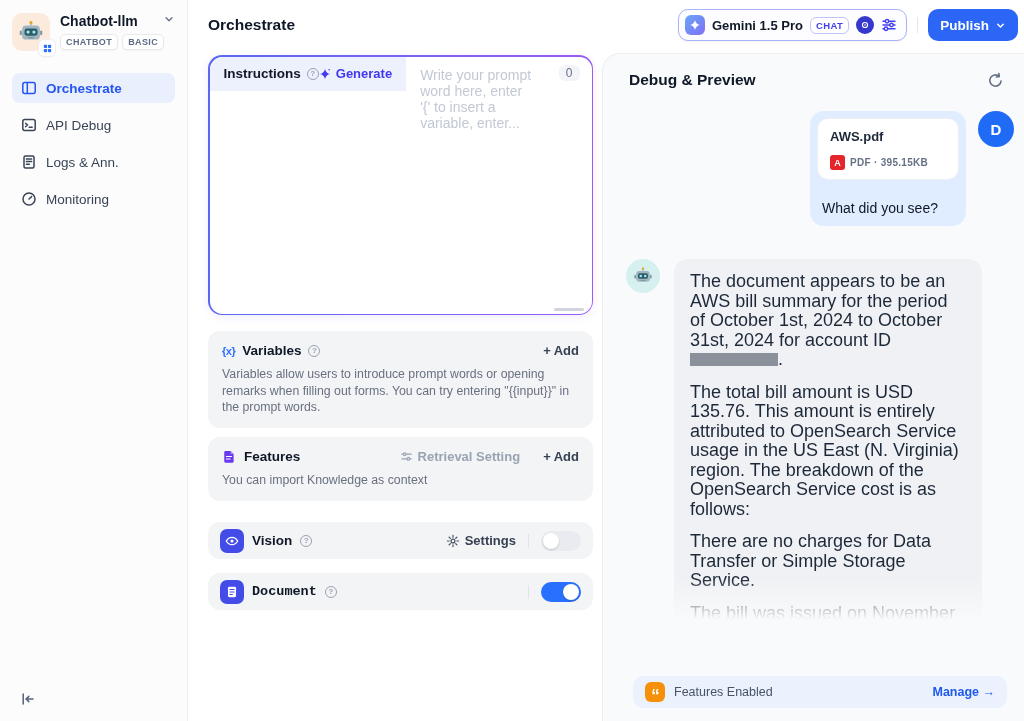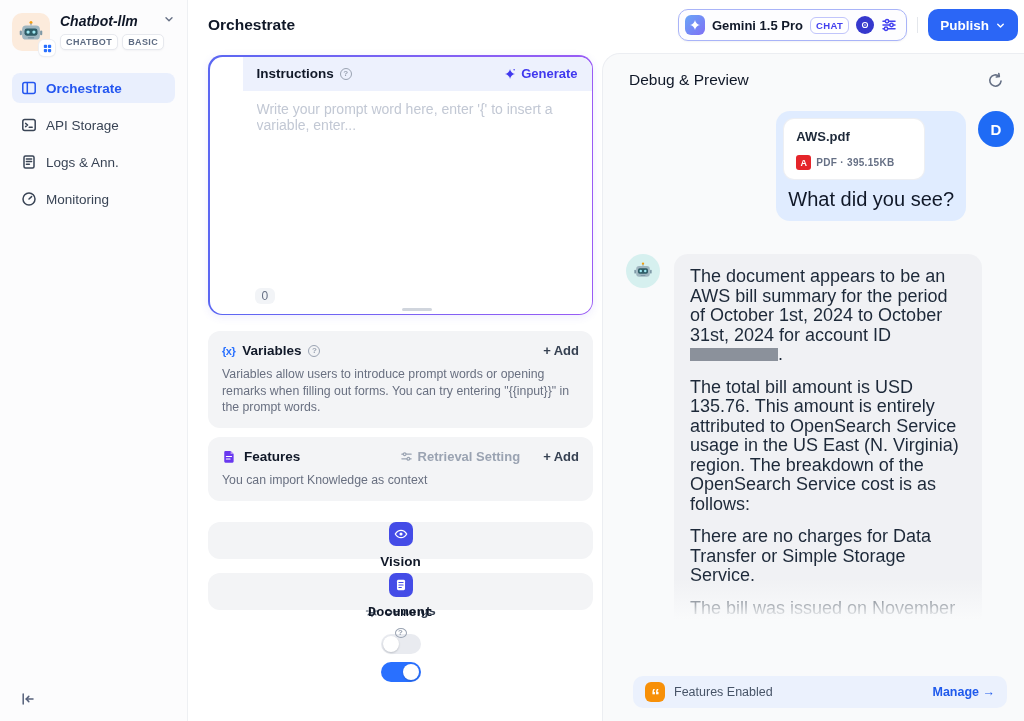--- a/index.html
+++ b/index.html
@@ -6,21 +6,21 @@
   html,body { width:1024px; height:721px; }
   body { position:relative; background:#fff; font-family:"Liberation Sans", sans-serif; color:#101828; overflow:hidden; }
   svg { display:block; }
 
   
   .sidebar { position:absolute; left:0; top:0; bottom:0; width:188px; background:#fcfcfd; border-right:1px solid #eef0f3; }
   .app-head { display:flex; padding:13px 12px 0 12px; }
   .app-icon { position:relative; width:38px; height:38px; border-radius:10px; background:#fcebdc; display:flex; align-items:center; justify-content:center; flex-shrink:0; }
   .app-icon-badge { position:absolute; right:-5px; bottom:-5px; width:16px; height:16px; background:#fff; border-radius:5px; box-shadow:0 0 0 1px #eceef2, 0 1px 2px rgba(16,24,40,.08); display:flex; align-items:center; justify-content:center; }
   .app-meta { margin-left:10px; flex:1; }
-  .app-title-row { display:flex; justify-content:space-between;font-style:italic; }
+  .app-title-row { display:flex; justify-content:space-between; }
   .app-title { font-size:14px; font-weight:700; color:#101828; }
   .app-badges { display:flex; gap:4px; margin-top:5px; }
   .badge { font-size:9px; font-weight:700; letter-spacing:.4px; color:#5d6b82; background:#fff; border:1px solid #e7e9ee; border-radius:5px; padding:2px 5px; box-shadow:0 1px 2px rgba(16,24,40,.04); }
   .nav { margin-top:22px; padding:0 12px; display:flex; flex-direction:column; gap:7px; }
   .nav-item { height:30px; display:flex; align-items:center; gap:9px; padding:0 9px; border-radius:8px; font-size:13.5px; font-weight:500; color:#394455; cursor:pointer; }
   .nav-item.active { background:#e9effd; color:#2456f0; font-weight:700; }
   .nav-item .nicon { width:16px; height:16px; color:inherit; flex-shrink:0; }
   .collapse-btn { position:absolute; left:20px; bottom:14px; width:16px; height:16px; color:#55607a; cursor:pointer; }
 
   
@@ -30,21 +30,21 @@
   .gemini-icon { width:20px; height:20px; border-radius:6px; background:linear-gradient(135deg,#69a6f7,#7f70f5); display:flex; align-items:center; justify-content:center; }
   .model-name { font-size:13px; font-weight:600; color:#101828; }
   .chat-badge { font-size:9.5px; font-weight:700; letter-spacing:.4px; color:#4340ef; border:1px solid #c1c5fb; border-radius:6px; padding:2px 5px; background:#fff; }
   .vision-dot { width:18px; height:18px; border-radius:50%; background:#3538cd; display:flex; align-items:center; justify-content:center; }
   .tune-icon { width:16px; height:16px; color:#4340ef; }
   .tb-divider { width:1px; height:16px; background:#e4e7ec; }
   .publish-btn { height:32px; padding:0 12px; background:#2b66f6; border:none; color:#fff; border-radius:10px; font-size:13.5px; font-weight:700; display:flex; align-items:center; gap:6px; font-family:inherit; cursor:pointer; }
 
   
   .instructions { position:absolute; left:208px; top:55px; width:385px; height:260px; border-radius:14px; padding:1.5px; background:linear-gradient(90deg,#5b67f2,#9a5cf5); box-shadow:0 2px 8px rgba(90,80,235,.10); }
-  .instructions-inner { background:#fff; border-radius:12.5px; height:100%; display:flex; flex-direction:column; overflow:hidden;padding-left:33px; }
+  .instructions-inner { background:#fff; border-radius:12.5px; height:100%; display:flex; flex-direction:row; overflow:hidden; }
   .instructions-head { background:#edf1fd; height:34px; display:flex; align-items:center; justify-content:space-between; padding:0 14px; flex-shrink:0; }
   .head-left { display:flex; align-items:center; gap:6px; }
   .sec-title { font-size:13.5px; font-weight:700; color:#101828; }
   .help-dot { width:12px; height:12px; border-radius:50%; border:1.2px solid #9aa3b2; color:#9aa3b2; font-size:8px; font-weight:700; display:flex; align-items:center; justify-content:center; line-height:1; }
   .generate-btn { display:flex; align-items:center; gap:5px; color:#4038ee; font-size:13px; font-weight:700; cursor:pointer; }
   .instructions-body { flex:1; padding:10px 14px 0; }
   .instructions-body textarea { width:100%; height:100%; border:none; outline:none; resize:none; font-family:inherit; font-size:14px; color:#101828; background:transparent; }
   .instructions-body textarea::placeholder { color:#c2c8d4; }
   .instructions-foot { position:relative; padding:6px 12px 10px; flex-shrink:0; }
   .count-badge { display:inline-block; background:#f2f4f7; color:#667085; font-size:12px; border-radius:6px; padding:1px 7px; }
@@ -53,46 +53,46 @@
   .card { position:absolute; left:208px; width:385px; background:#f3f4f6; border-radius:12px; }
   .card-head { display:flex; align-items:center; gap:7px; padding:12px 14px 0; }
   .vars-glyph { color:#2970ff; font-weight:700; font-size:11px; letter-spacing:-.5px; }
   .flex-sp { flex:1; }
   .add-btn { display:flex; align-items:center; gap:3px; font-size:13px; font-weight:600; color:#364152; cursor:pointer; }
   .card-desc { padding:8px 14px 12px; font-size:12.3px; color:#697081; line-height:16.5px; }
   .variables-card { top:331px; }
   .context-card { top:437px; }
   .retrieval-btn { display:flex; align-items:center; gap:5px; font-size:13px; font-weight:600; color:#9aa3b2; margin-right:16px; cursor:pointer; }
 
-  .feature-row { position:absolute; left:208px; width:385px; height:37px; background:#f3f4f6; border-radius:12px; display:flex; align-items:center; gap:8px; padding:0 12px;flex-direction:column; }
+  .feature-row { position:absolute; left:208px; width:385px; height:37px; background:#f3f4f6; border-radius:12px; display:flex; align-items:center; gap:8px; padding:0 12px; }
   .vision-row { top:522px; }
   .document-row { top:573px;font-family:Liberation Mono, monospace; }
   .feat-icon { width:24px; height:24px; border-radius:7px; background:#444ce7; display:flex; align-items:center; justify-content:center; flex-shrink:0; }
   .feat-title { font-size:13.5px; font-weight:700; }
   .settings-btn { display:flex; align-items:center; gap:5px; font-size:13px; font-weight:600; color:#364152; cursor:pointer; }
   .row-divider { width:1px; height:14px; background:#dfe3ea; margin:0 4px; }
   .toggle { width:40px; height:20px; border-radius:10px; background:#e9ebf0; position:relative; cursor:pointer; flex-shrink:0; }
   .toggle .knob { position:absolute; top:2px; left:2px; width:16px; height:16px; border-radius:50%; background:#fff; box-shadow:0 1px 2px rgba(16,24,40,.2); }
   .toggle.on { background:#2970ff; }
   .toggle.on .knob { left:auto; right:2px; }
 
   
   .debug-panel { position:absolute; left:602px; top:53px; right:0; bottom:0; background:#f9fafb; border-top-left-radius:18px; border-left:1px solid #eceef2; border-top:1px solid #eceef2; }
   .debug-head { display:flex; align-items:center; justify-content:space-between; padding:17px 20px 0 26px; }
-  .debug-title { font-size:15.5px; font-weight:400; }
+  .debug-title { font-size:15.5px; font-weight:700; }
   .restart-icon { width:17px; height:17px; color:#667085; cursor:pointer; }
   .chat { position:absolute; top:43px; left:1px; right:0; bottom:91px; overflow:hidden; padding:14px 10px 0 22px; }
   .msg-user { display:flex; justify-content:flex-end; gap:12px; }
   .user-bubble { background:#e0ecff; border-radius:14px; padding:8px; }
   .file-card { background:#fff; border-radius:10px; padding:10px 12px 9px; width:140px; box-shadow:0 0 0 1px #edeff3; cursor:pointer; }
   .file-name { font-size:13px; font-weight:700; color:#1d2939; }
   .file-meta { display:flex; align-items:center; gap:5px; margin-top:11px; }
   .pdf-icon { width:15px; height:15px; background:#e5252a; border-radius:3px; color:#fff; font-size:9px; font-weight:700; display:flex; align-items:center; justify-content:center; }
   .file-meta-text { font-size:10px; font-weight:600; letter-spacing:.3px; color:#667085; }
-  .user-text { font-size:20px; color:#101828; padding:9px 4px 2px; }
+  .user-text { font-size:14px; color:#101828; padding:9px 4px 2px;margin-top:12px; }
   .avatar-d { width:36px; height:36px; border-radius:50%; background:#1f6bf5; color:#fff; font-size:15px; font-weight:700; display:flex; align-items:center; justify-content:center; flex-shrink:0; }
   .msg-bot { display:flex; gap:14px; margin-top:33px; }
   .avatar-bot { width:34px; height:34px; border-radius:50%; background:#d6f0ef; display:flex; align-items:center; justify-content:center; flex-shrink:0; }
   .bot-bubble { background:#f0f1f4; border-radius:14px; padding:13px 16px; width:308px; font-size:18px; line-height:19.5px; color:#1d2939; }
   .bot-bubble p { margin-bottom:13px; }
   .bot-bubble ul { margin:0 0 13px 0; padding-left:21px; }
   .bot-bubble li { margin-bottom:9px; }
   .redact { display:inline-block; width:88px; height:13px; background:#8b919b; vertical-align:-1px; }
   .chat-fade { position:absolute; left:1px; right:0; bottom:91px; height:52px; background:linear-gradient(rgba(249,250,251,0), #f9fafb 80%); pointer-events:none; }
   .chat-input { position:absolute; left:23px; right:10px; bottom:49px; height:42px; background:#fff; border-radius:12px; box-shadow:0 0 0 1px #f0f1f4, 0 3px 10px rgba(16,24,40,.06); display:flex; align-items:center; padding:0 5px 0 16px; }
@@ -161,21 +161,21 @@
       <span>Orchestrate</span>
     </div>
     <div class="nav-item">
       <span class="nicon">
         <svg viewBox="0 0 16 16" fill="none" stroke="currentColor" stroke-width="1.5" stroke-linecap="round" stroke-linejoin="round">
             <rect x="1.8" y="2.6" width="12.4" height="10.8" rx="2"></rect>
             <polyline points="4.6,6.4 6.6,8 4.6,9.6"></polyline>
             <line x1="8.2" y1="10.2" x2="11.2" y2="10.2"></line>
           </svg>
       </span>
-      <span>API Storage</span>
+      <span>API Debug</span>
     </div>
     <div class="nav-item">
       <span class="nicon">
         <svg viewBox="0 0 16 16" fill="none" stroke="currentColor" stroke-width="1.5" stroke-linecap="round">
             <rect x="3" y="1.9" width="10" height="12.2" rx="1.5"></rect>
             <line x1="5.4" y1="5" x2="10.6" y2="5"></line>
             <line x1="5.4" y1="7.6" x2="10.6" y2="7.6"></line>
             <line x1="5.4" y1="10.2" x2="8.4" y2="10.2"></line>
           </svg>
       </span>

